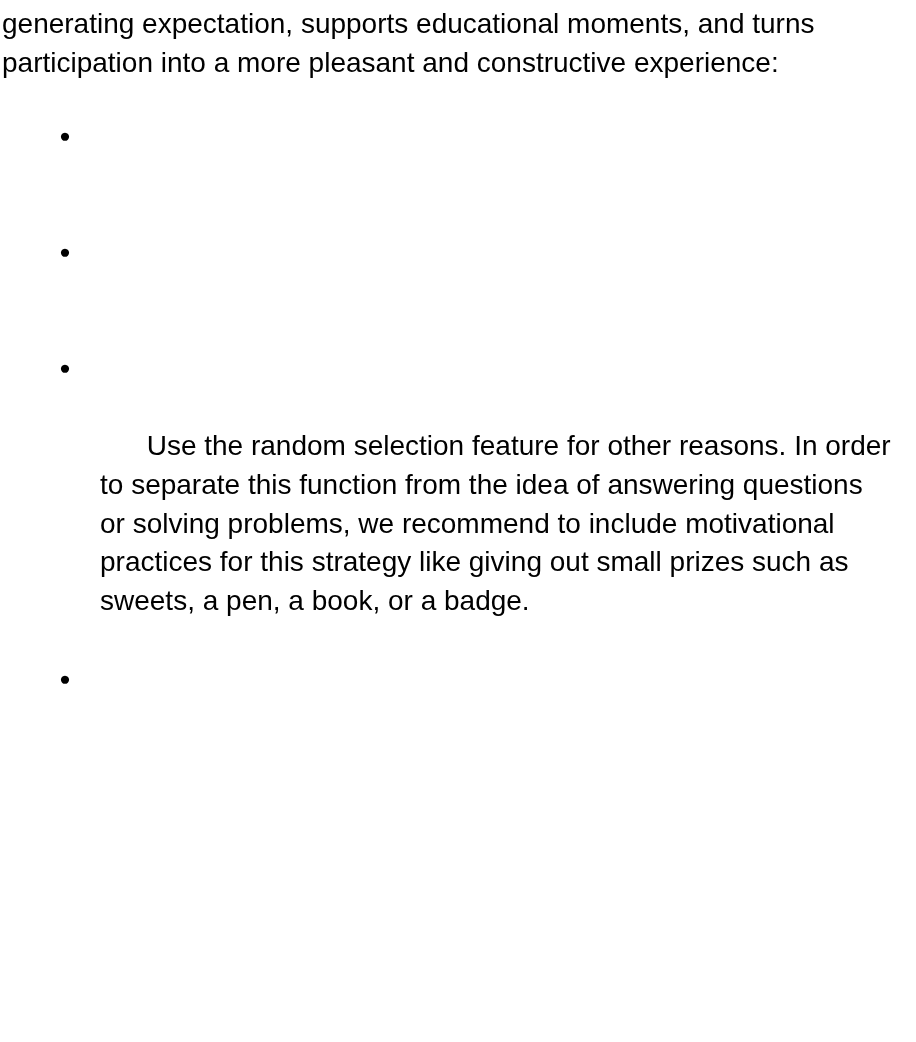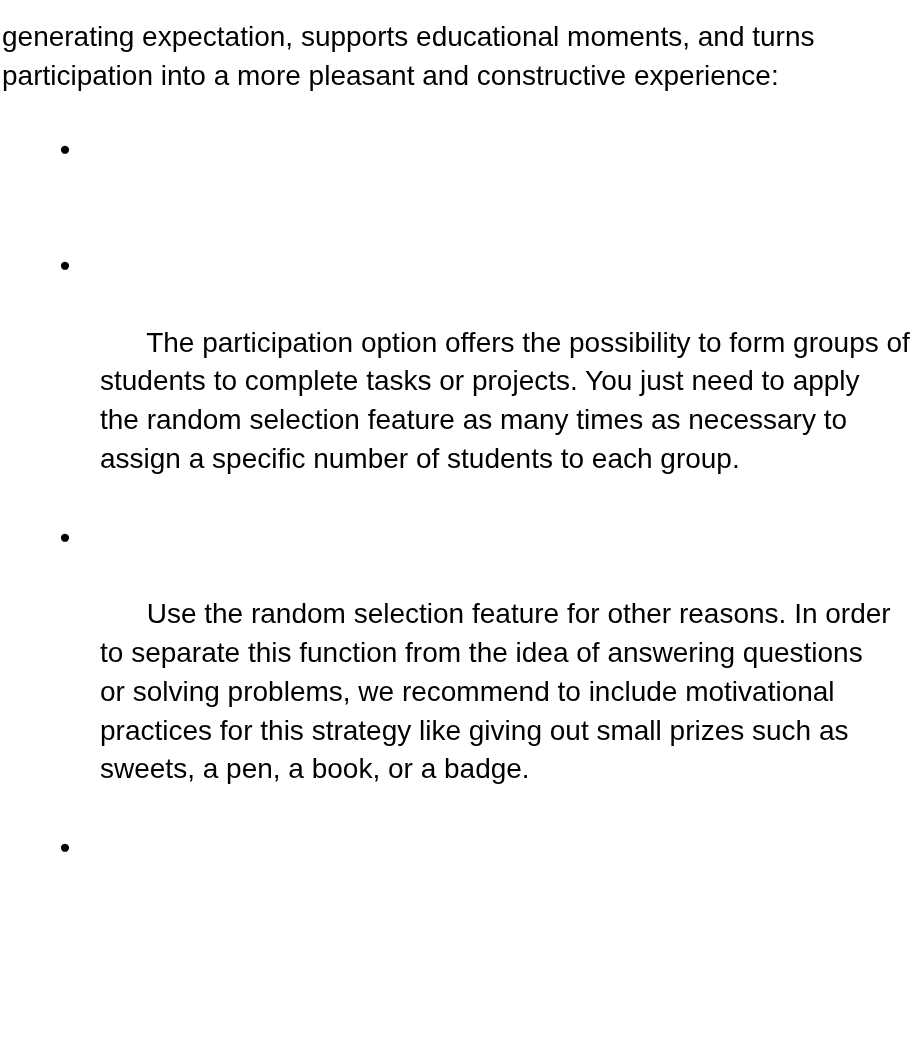--- a/index.html
+++ b/index.html
@@ -7,21 +7,21 @@
     padding: 0;
     width: 916px;
     height: 1042px;
     overflow: hidden;
     background: #ffffff;
   }
   .page {
     box-sizing: border-box;
     width: 916px;
     height: 1042px;
-    padding: 18px 0 0 2px;
+    padding: 5px 0 0 2px;
     font-family: "Liberation Sans", sans-serif;
     font-size: 28px;
     line-height: 38.8px;
     color: #000000;
     background: #ffffff;
   }
   .intro {
     white-space: pre;
   }
   .bullet-list {
@@ -54,24 +54,20 @@
 participation into a more pleasant and constructive experience:</div>
 
   <ul class="bullet-list">
 
     <li class="bullet-item">
       <span class="bullet-marker">●</span>
     </li>
 
     <li class="bullet-item">
       <span class="bullet-marker">●</span>
-      <span>The participation option offers the possibility to form groups of
-students to complete tasks or projects. You just need to apply
-the random selection feature as many times as necessary to
-assign a specific number of students to each group.</span>
     </li>
 
     <li class="bullet-item">
       <span class="bullet-marker">●</span>
       <span>Use the random selection feature for other reasons. In order
 to separate this function from the idea of answering questions
 or solving problems, we recommend to include motivational
 practices for this strategy like giving out small prizes such as
 sweets, a pen, a book, or a badge.</span>
     </li>

